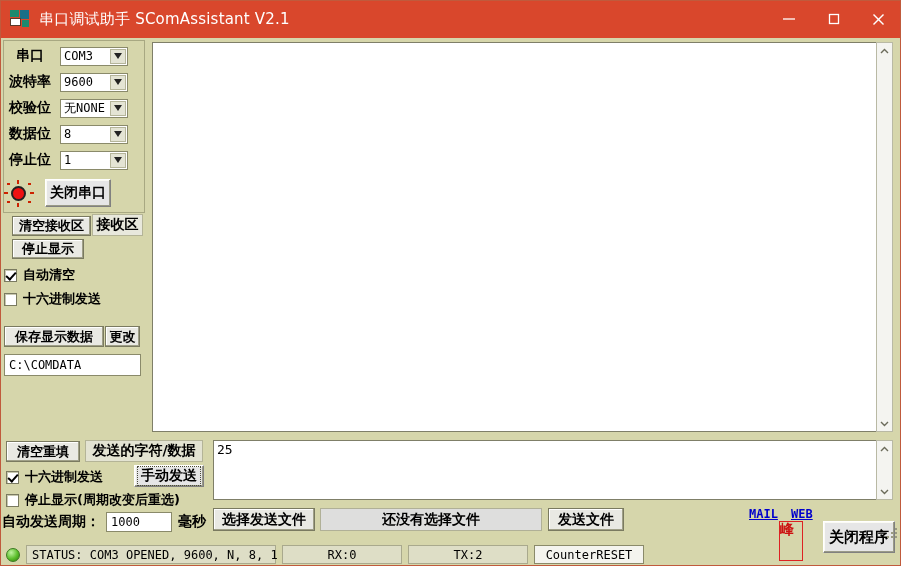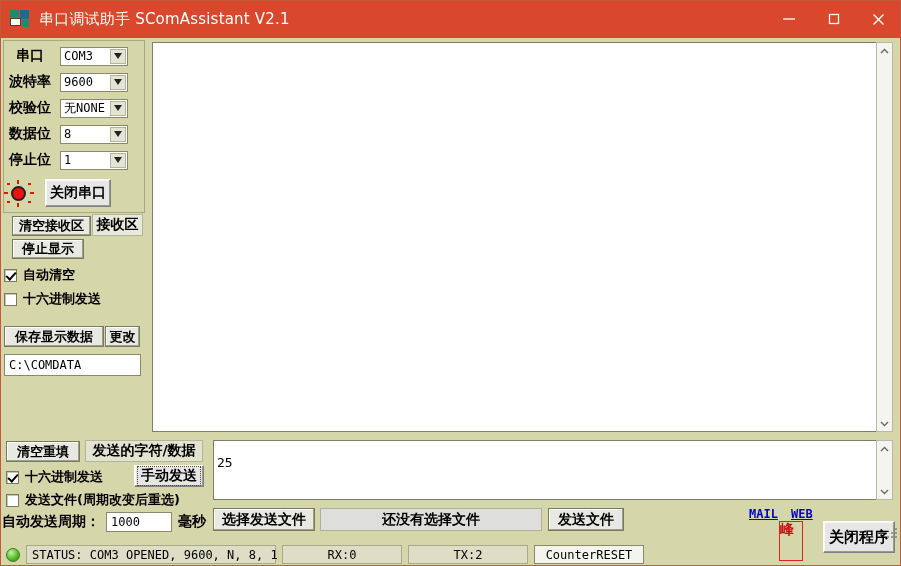--- a/index.html
+++ b/index.html
@@ -284,21 +284,21 @@
   .send-box {
     position: absolute; left: 213px; top: 440px;
     width: 664px; height: 60px;
     background: #ffffff;
     border: 1px solid #7f7f68;
     border-right: none;
     box-sizing: border-box;
     overflow: hidden;
   }
   .send-text {
-    padding: 14px 3px;
+    padding: 1px 3px;
     font-family: "DejaVu Sans Mono", "Liberation Mono", monospace;
     font-size: 13px;
     color: #000;
   }
   .send-scroll { left: 876px; top: 440px; height: 60px; }
 
   .file-row { position: absolute; left: 213px; top: 508px; height: 24px; }
   .btn-choose-file { position: absolute; left: 0; top: 0; width: 102px; height: 23px; font-size: 14px; }
   .file-status {
     position: absolute; left: 107px; top: 0;
@@ -549,21 +549,21 @@
     <div class="chk-row chk-hexsend">
       <span class="chk on"></span>
       <span class="chk-label">十六进制发送</span>
     </div>
     <div class="btn btn-manual-send">
       <span class="focusbox">手动发送</span>
     </div>
 
     <div class="chk-row chk-autosend">
       <span class="chk"></span>
-      <span class="chk-label">发送文件(周期改变后重选)</span>
+      <span class="chk-label">停止显示(周期改变后重选)</span>
     </div>
 
     <div class="period-row">
       <span class="period-label">自动发送周期：</span>
       <span class="period-input">1000</span>
       <span class="period-unit">毫秒</span>
     </div>
   </div>
 
   <div class="send-box">

